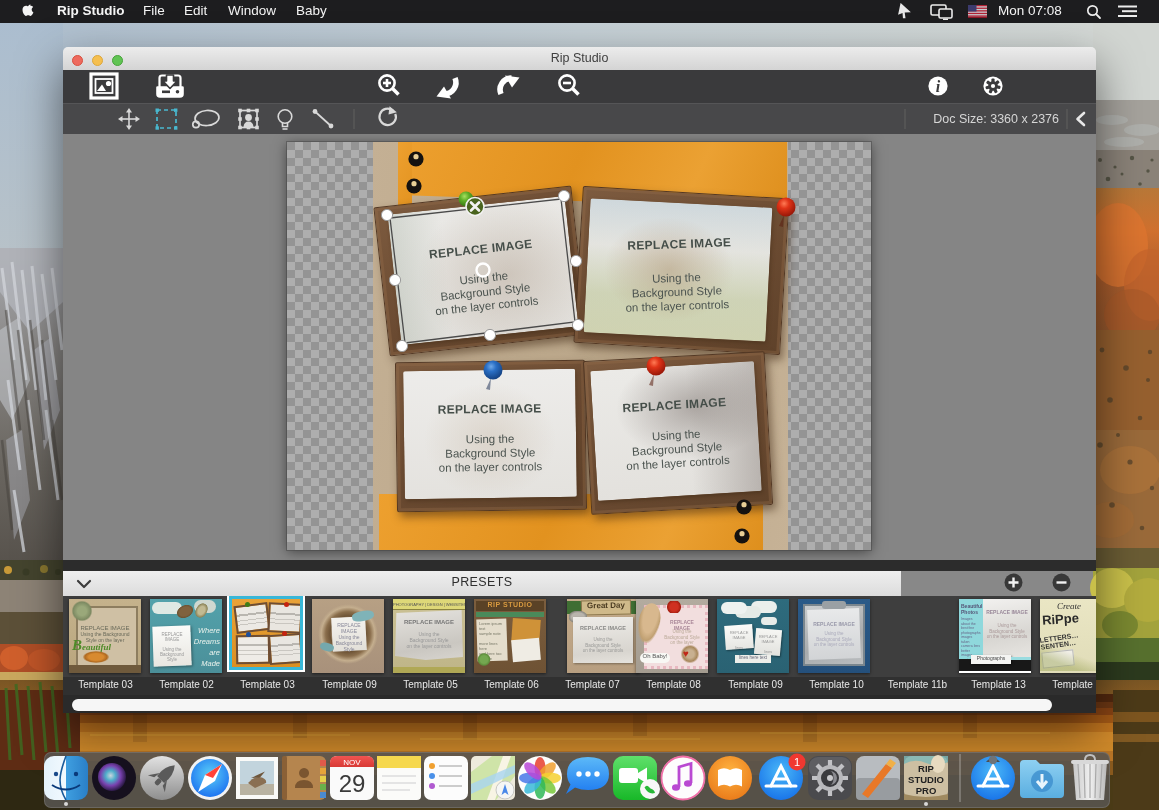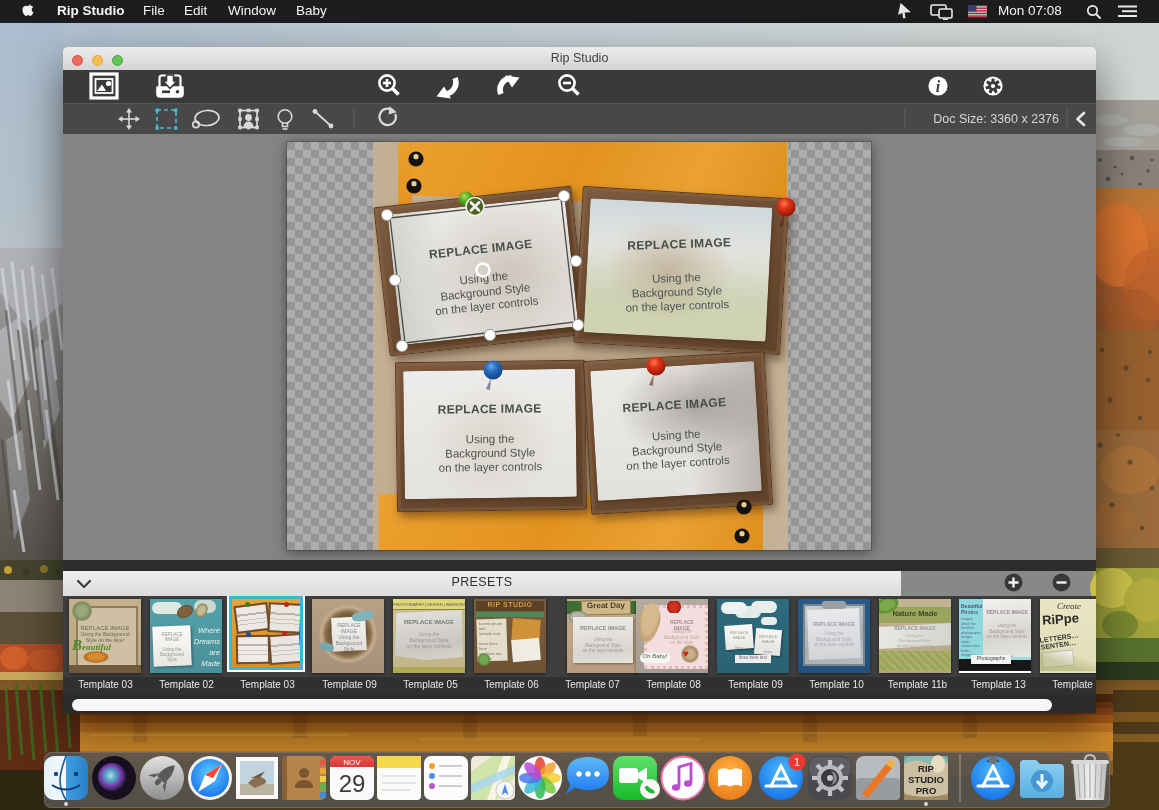--- a/index.html
+++ b/index.html
@@ -550,28 +550,20 @@
       <div class="abs" style="left:40px;top:35px;width:22px;font-size:4px;color:#999;text-align:center;">REPLACE IMAGE<br><br>lines</div>
       <div class="abs" style="left:18px;top:56px;width:36px;height:8px;background:#edeeea;font-size:4.5px;color:#667;text-align:center;">lines here text</div>
     </div>
     <div class="thumb" style="left:735px;background:linear-gradient(#2a5a88,#24507c);">
       <div class="abs" style="left:5px;top:5px;width:62px;height:62px;background:linear-gradient(160deg,#c9ccce,#a8abad 60%,#babdbf);border:2px solid #7a868e;box-sizing:border-box;"></div>
       <div class="abs" style="left:10px;top:10px;width:52px;height:50px;background:linear-gradient(#e8e9ea,#d2d4d6);transform:rotate(-2deg);"></div>
       <div class="abs" style="left:24px;top:2px;width:24px;height:8px;background:#9aa0a4;border-radius:3px;"></div>
       <div class="abs" style="left:12px;top:22px;width:48px;text-align:center;font-size:5px;font-weight:bold;color:#99a;">REPLACE IMAGE</div>
       <div class="abs" style="left:12px;top:32px;width:48px;text-align:center;font-size:4.5px;color:#aab;line-height:5.5px;">Using the<br>Background Style<br>on the layer controls</div>
     </div>
-    <div class="thumb" style="left:816px;background:linear-gradient(#c2b491,#b5a67f);">
-      <div class="abs" style="left:0;top:8px;width:72px;height:16px;background:#9aa45c;text-align:center;font-size:7.5px;font-weight:bold;color:#3e4422;padding-top:2px;box-sizing:border-box;">Nature Made</div>
-      <div class="abs" style="left:0;top:24px;width:72px;height:26px;background:linear-gradient(100deg,#e9e8e4,#d5d3cd);clip-path:polygon(0 15%,100% 0,100% 85%,0 100%);"></div>
-      <div class="abs" style="left:6px;top:26px;width:60px;text-align:center;font-size:5px;font-weight:bold;color:#999;">REPLACE IMAGE</div>
-      <div class="abs" style="left:6px;top:34px;width:60px;text-align:center;font-size:4px;color:#aaa;line-height:5px;">Using the<br>Background Style<br>on the layer controls</div>
-      <div class="abs" style="left:0;top:52px;width:72px;height:20px;background:repeating-linear-gradient(45deg,#a8b068 0 3px,#9aa45c 3px 6px);"></div>
-      <div class="abs" style="left:-4px;top:-2px;width:24px;height:16px;background:radial-gradient(ellipse,#7aa84a 40%,#5c8a32 65%,transparent 75%);border-radius:50%;transform:rotate(-20deg);"></div>
-    </div>
     <div class="thumb" style="left:896px;background:#fff;">
       <div class="abs" style="left:0;top:0;width:24px;height:60px;background:#8fd8dc;"></div>
       <div class="abs" style="left:2px;top:4px;width:20px;font-size:5px;font-weight:bold;color:#557;">Beautiful<br>Photos</div>
       <div class="abs" style="left:2px;top:18px;width:20px;font-size:3.5px;color:#668;line-height:4.5px;">Images about the best fine photographs images taken camera lens better images contact us</div>
       <div class="abs" style="left:24px;top:0;width:48px;height:60px;background:linear-gradient(170deg,#f2f1ef,#d8d6d2 60%,#e8e6e2);"></div>
       <div class="abs" style="left:26px;top:10px;width:44px;text-align:center;font-size:5px;font-weight:bold;color:#989;">REPLACE IMAGE</div>
       <div class="abs" style="left:26px;top:24px;width:44px;text-align:center;font-size:4.5px;color:#a99;line-height:5.5px;">Using the<br>Background Style<br>on the layer controls</div>
       <div class="abs" style="left:0;top:60px;width:72px;height:12px;background:#181818;"></div>
       <div class="abs" style="left:12px;top:56px;width:40px;height:9px;background:#f4f4f2;font-size:5px;color:#444;text-align:center;box-shadow:1px 1px 2px rgba(0,0,0,.5);">Photographs</div>
       <div class="abs" style="left:52px;top:58px;width:20px;height:3px;background:#9adce0;"></div>

